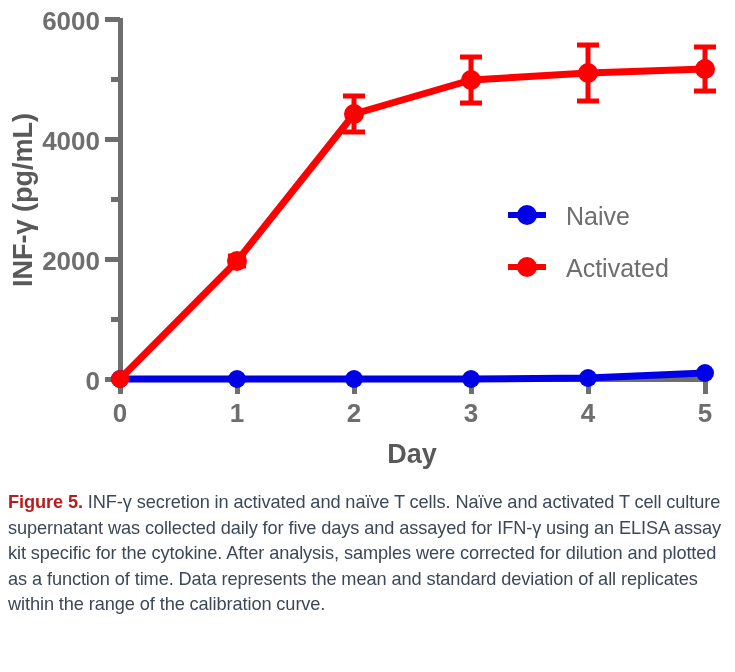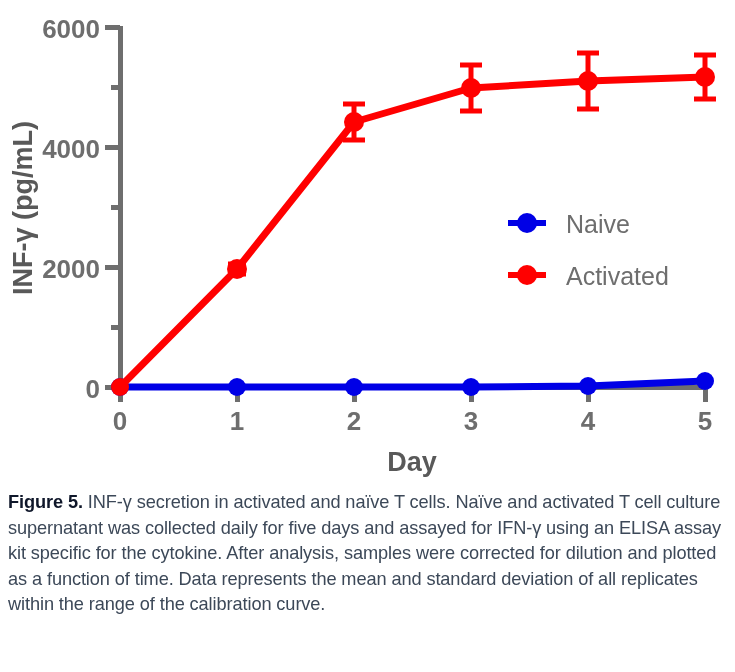--- a/index.html
+++ b/index.html
@@ -12,21 +12,21 @@
     height: 672px;
     font-family: "Liberation Sans", sans-serif;
     position: relative;
     overflow: hidden;
   }
 
   
   #figure-panel {
     position: absolute;
     left: 0;
-    top: 8px;
+    top: 0;
     width: 735px;
     height: 482px;
   }
   #chart-svg {
     position: absolute;
     left: 0;
     top: 0;
   }
 
   .axis-title {
@@ -54,21 +54,21 @@
     top: 490px;
     width: 722px;
     font-size: 18.2px;
     line-height: 25.6px;
     color: #3c4858;
     font-family: "Liberation Sans", sans-serif;
     letter-spacing: -0.1px;
   }
   #caption-figure-number {
     font-weight: bold;
-    color: #0f172a;
+    color: #b91c1c;
   }
 </style>
 </head>
 <body>
 
 <div id="figure-panel">
   <svg id="chart-svg" width="735" height="482">
 
     <g>
 

